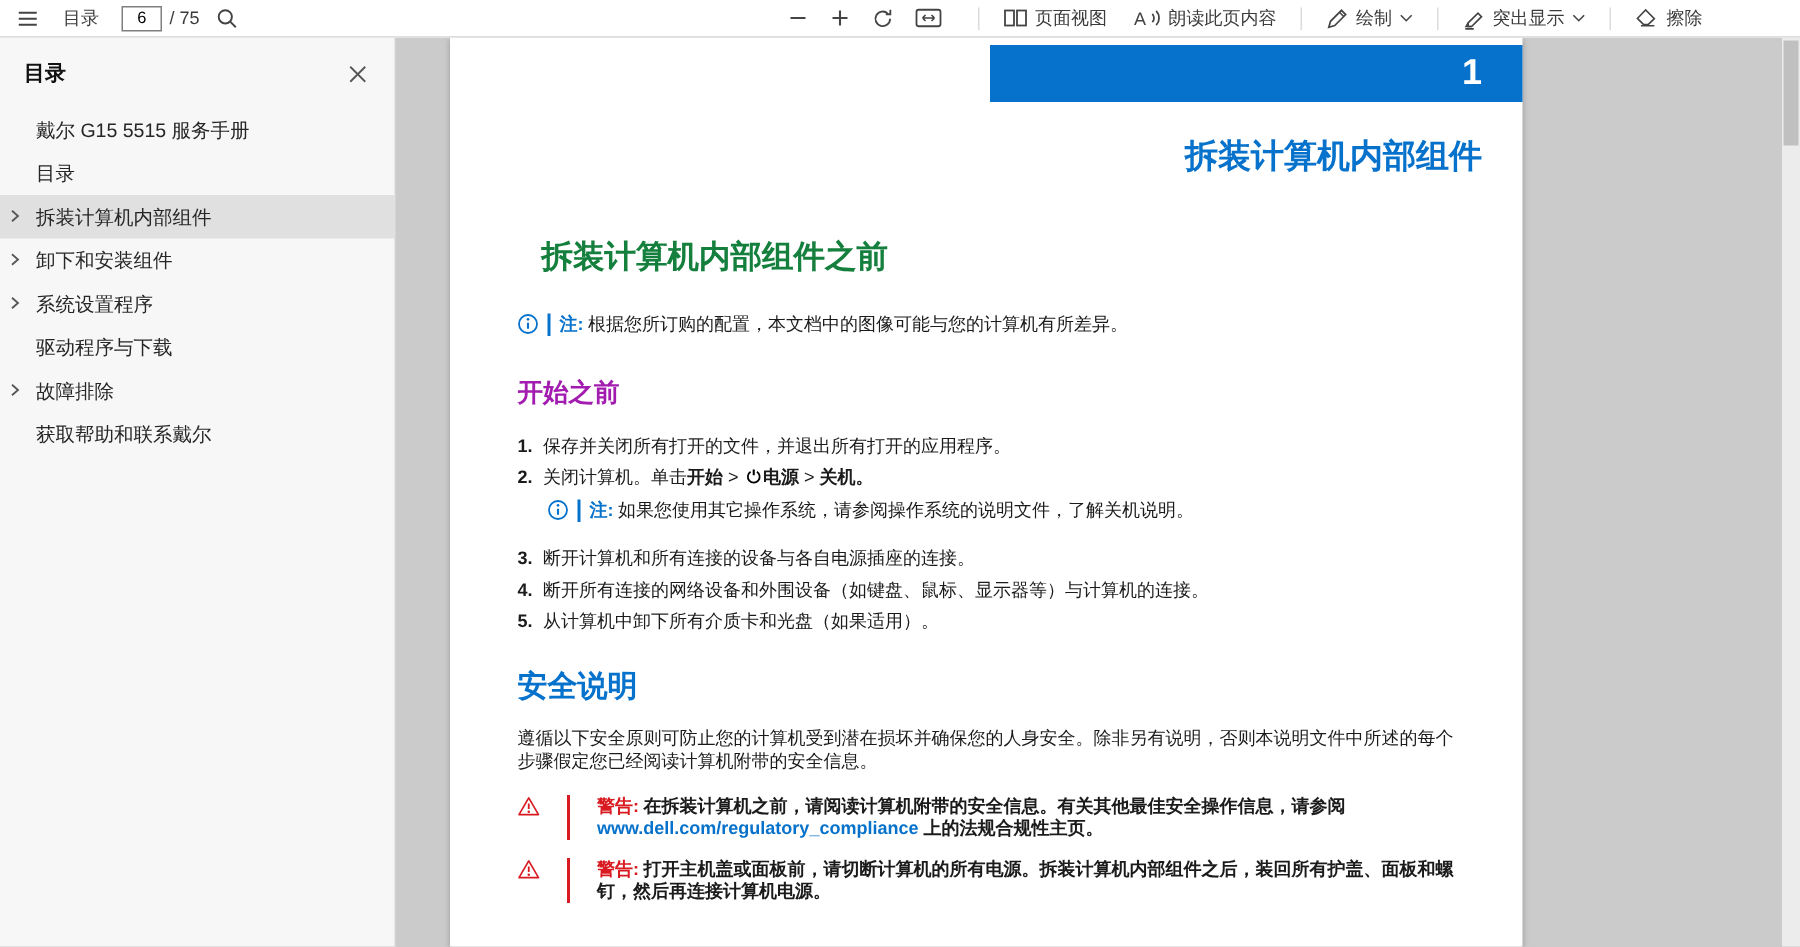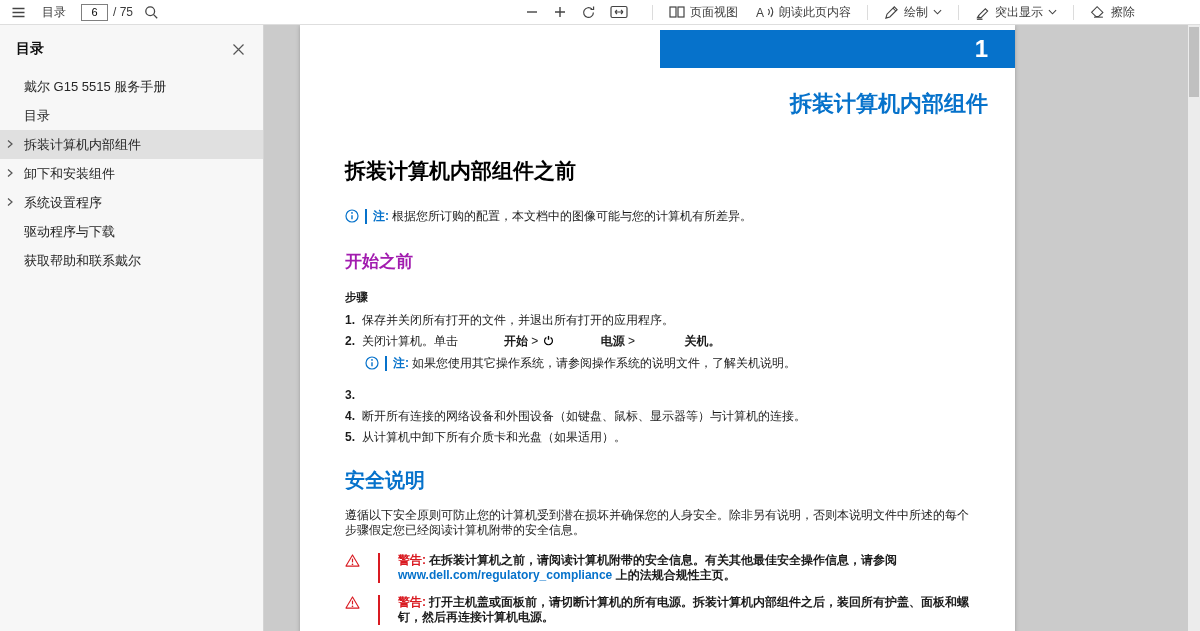--- a/index.html
+++ b/index.html
@@ -66,34 +66,34 @@
     background: #0672cb; color: #fff;
     display: flex; align-items: center; justify-content: flex-end;
     padding-right: 27px; font-size: 24px; font-weight: 700;
   }
   .chapter-title {
     position: absolute; top: 64px; right: 27px;
     color: #0672cb; font-size: 22px; font-weight: 700;
   }
   .page-body { position: absolute; top: 124px; left: 45px; right: 45px; font-size: 12px; }
 
-  .h-before { font-size: 21px; font-weight: 700; color: #000000; margin: 8px 0 24px 0; }
+  .h-before { font-size: 21px; font-weight: 700; color: #15803d; margin: 8px 0 24px 16px; }
   .h-start  { font-size: 17px; font-weight: 700; color: #a21caf; margin: 0 0 17px 0; }
   .h-safety { font-size: 20px; font-weight: 700; color: #0672cb; margin: 22px 0 14px 0; }
 
   .note-row { display: flex; align-items: flex-start; gap: 6px; line-height: 15px; margin-bottom: 26px; }
   .note-bar { width: 2px; align-self: stretch; background: #0672cb; flex: none; }
   .note-label { color: #0672cb; font-weight: 700; margin-right: 3px; }
   .note-inner { margin: 7px 0 17px 20px; }
   .note-row .icon-cell { flex: none; margin-top: 0; }
 
   .steps-label { font-weight: 700; font-size: 11.5px; margin-bottom: 8px; }
   .step { display: flex; line-height: 15px; margin-bottom: 6px; }
   .step-num { font-weight: 700; width: 17px; flex: none; }
-  .step-text b { font-weight: 700; margin-left: 46px; }
+  .step-text b { font-weight: 700; }
   .power-glyph { display: inline-block; vertical-align: -1px; margin: 0 1px; }
 
   .intro { line-height: 15px; margin-bottom: 15px; }
 
   .adm { display: flex; align-items: flex-start; gap: 18px; margin-bottom: 12px; }
   .adm .icon-cell { flex: none; margin-top: 1px; }
   .adm-bar { width: 2px; align-self: stretch; flex: none; }
   .adm-bar.red { background: #d91a21; }
   .adm-text { font-weight: 700; line-height: 15px; }
   .warn-label { color: #d91a21; margin-right: 3px; }
@@ -275,20 +275,28 @@
   <div class="toc-item">
     <span class="toc-chevron">
       <svg width="10" height="10" viewBox="0 0 10 10">
           <path d="M3 1.5l4 3.5-4 3.5" fill="none" stroke="#555" stroke-width="1.2"></path>
         </svg>
     </span>
     <span>系统设置程序</span>
   </div>
   <div class="toc-item">
     <span>驱动程序与下载</span>
+  </div>
+  <div class="toc-item">
+    <span class="toc-chevron">
+      <svg width="10" height="10" viewBox="0 0 10 10">
+          <path d="M3 1.5l4 3.5-4 3.5" fill="none" stroke="#555" stroke-width="1.2"></path>
+        </svg>
+    </span>
+    <span>故障排除</span>
   </div>
   <div class="toc-item">
     <span>获取帮助和联系戴尔</span>
   </div>
 </div>
 
 <div class="main">
   <div class="pdf-page">
 
     <div class="chapter-band">
@@ -307,21 +315,20 @@
               <path d="M7 6.2v4" stroke="#0672cb" stroke-width="1.4"></path>
               <circle cx="7" cy="3.9" r="0.9" fill="#0672cb"></circle>
             </svg>
         </span>
         <span class="note-bar"></span>
         <span><span class="note-label">注:</span><span>根据您所订购的配置，本文档中的图像可能与您的计算机有所差异。</span></span>
       </div>
 
       <div class="h-start">开始之前</div>
 
-      <div class="steps-label">步骤</div>
 
       <div class="step">
         <span class="step-num">1.</span>
         <span class="step-text">保存并关闭所有打开的文件，并退出所有打开的应用程序。</span>
       </div>
 
       <div class="step">
         <span class="step-num">2.</span>
         <span class="step-text"><span>关闭计算机。单击</span><b>开始</b><span> &gt; </span><span class="power-glyph"><svg width="11" height="11" viewBox="0 0 12 12">
                 <path d="M6 1v4.2" stroke="#000" stroke-width="1.5" fill="none"></path>
@@ -336,20 +343,21 @@
               <path d="M7 6.2v4" stroke="#0672cb" stroke-width="1.4"></path>
               <circle cx="7" cy="3.9" r="0.9" fill="#0672cb"></circle>
             </svg>
         </span>
         <span class="note-bar"></span>
         <span><span class="note-label">注:</span><span>如果您使用其它操作系统，请参阅操作系统的说明文件，了解关机说明。</span></span>
       </div>
 
       <div class="step">
         <span class="step-num">3.</span>
+        <span class="step-text">断开计算机和所有连接的设备与各自电源插座的连接。</span>
       </div>
       <div class="step">
         <span class="step-num">4.</span>
         <span class="step-text">断开所有连接的网络设备和外围设备（如键盘、鼠标、显示器等）与计算机的连接。</span>
       </div>
       <div class="step">
         <span class="step-num">5.</span>
         <span class="step-text">从计算机中卸下所有介质卡和光盘（如果适用）。</span>
       </div>
 

